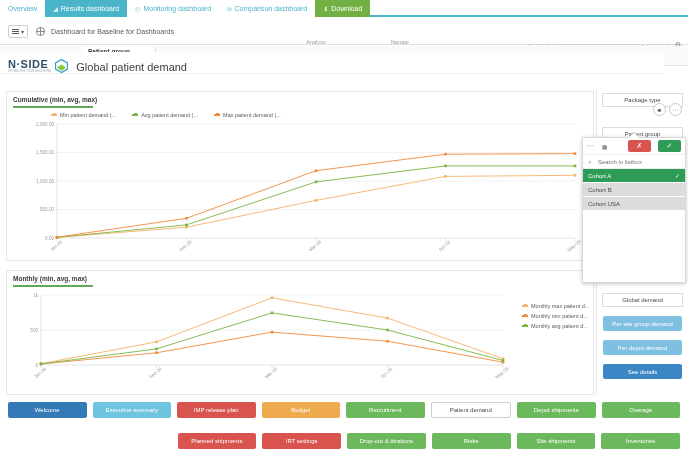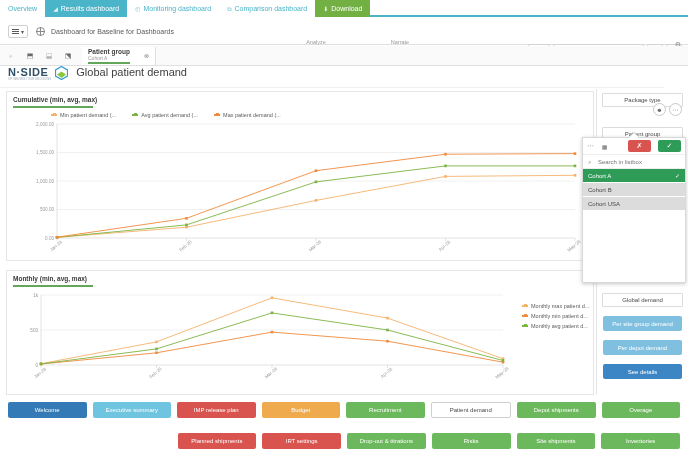--- a/index.html
+++ b/index.html
@@ -89,22 +89,22 @@
   .selchip .t2{ font-size:5px; color:#9a9a9a; }
   .selchip .x{ margin-left:14px; font-size:6px; color:#8a8a8a; }
   .selchip .ubar{ position:absolute; left:6px; bottom:1px; width:42px; height:2px; background:#61a85a; }
   .selections-right{ position:absolute; right:6px; top:50px; display:flex; align-items:center; gap:4px; }
   .selections-right .lbl{ font-size:7px; color:#4a4a4a; }
   .grid-ic{ display:grid; grid-template-columns:repeat(3,2px); gap:1px; }
   .grid-ic i{ display:block; width:2px; height:2px; background:#7a7a7a; }
 
   
   .brandrow{
-    position:absolute; top:66px; left:0; width:664px; height:22px;
-    display:flex; align-items:flex-start; background:#fff; border-bottom:1px solid #efefef;
+    position:absolute; top:52px; left:0; width:664px; height:22px;
+    display:flex; align-items:flex-end; background:#fff; border-bottom:1px solid #efefef;
   }
   .nside{ margin-left:8px; font-size:11px; font-weight:bold; color:#2f4f66; letter-spacing:.5px; }
   .nside small{ display:block; font-size:2.6px; color:#8fa3b0; letter-spacing:.2px; font-weight:normal;}
   .hexlogo{ margin-left:4px; width:13px; height:14px; position:relative; }
   .hexlogo svg{ display:block; }
   .pagetitle{ margin-left:8px; font-size:11px; color:#404040; }
 
   
   .card{ position:absolute; background:#fff; border:1px solid #e6e6e6; }
   .card-title{ font-size:6.5px; font-weight:bold; color:#3a3a3a; padding:4px 6px 3px 6px; }

